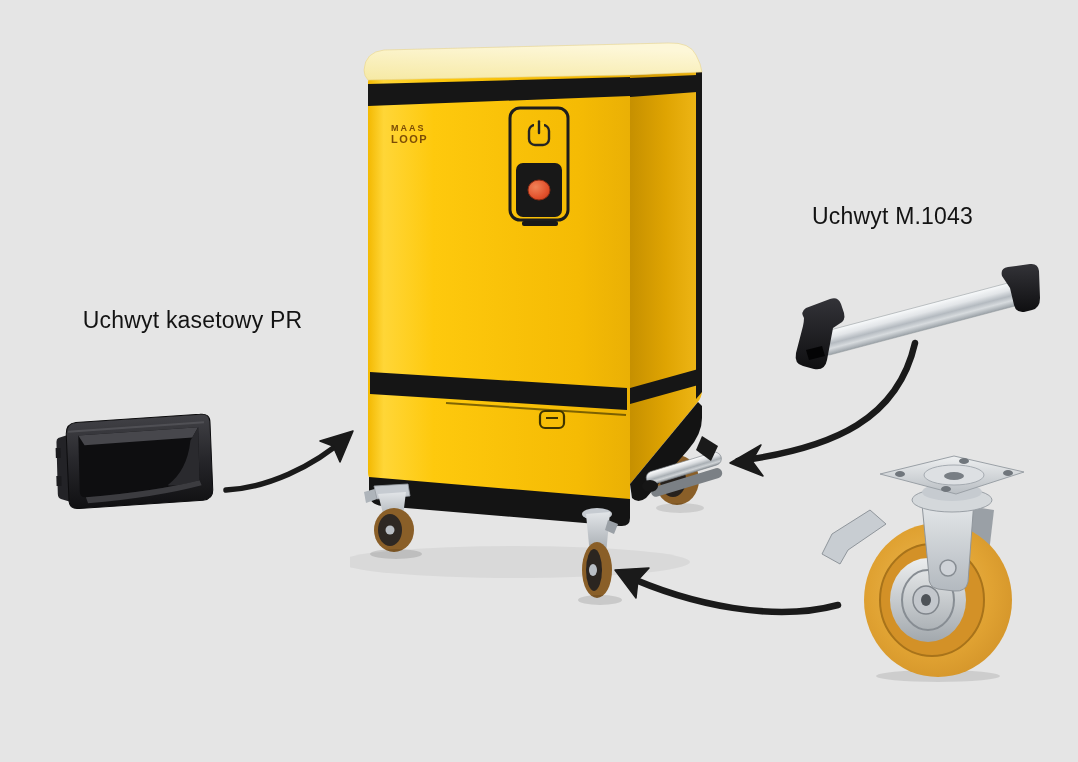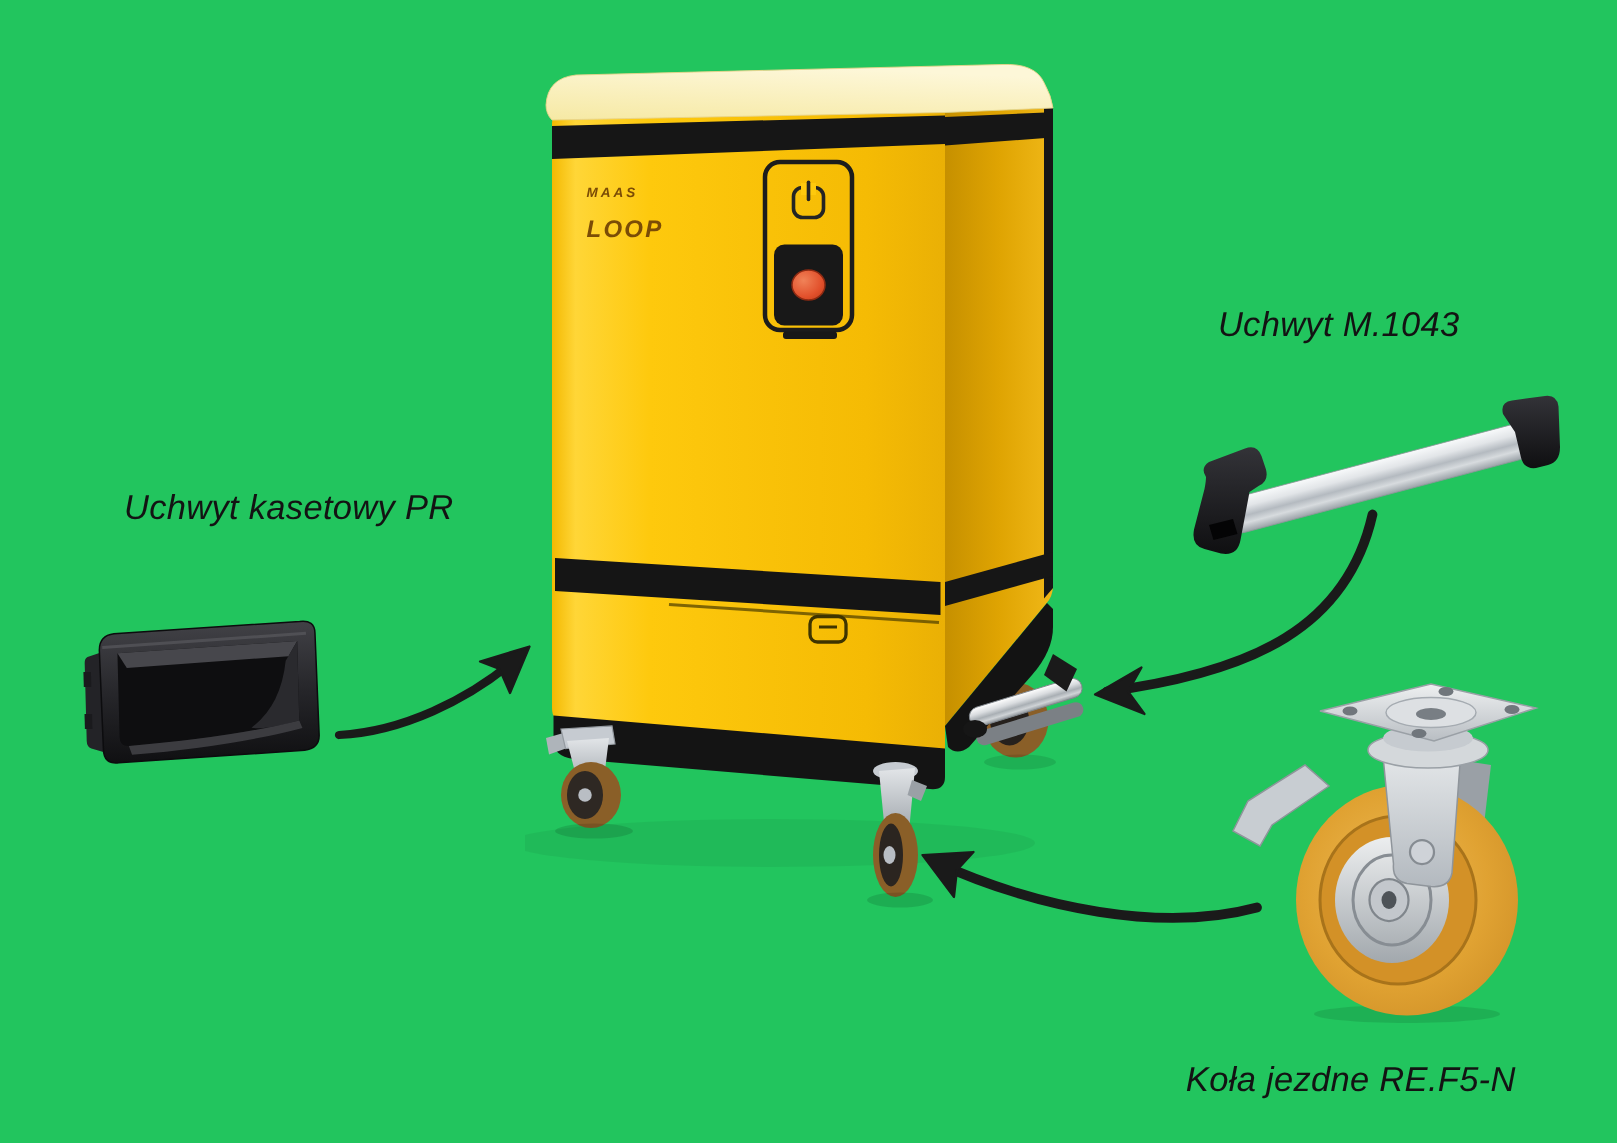--- a/index.html
+++ b/index.html
@@ -1,43 +1,42 @@
 <!DOCTYPE html>
 <html><head>
 <meta charset="utf-8">
 <style>
   html,body{margin:0;padding:0;background:#ffffff;}
   .canvas{
     position:relative;
     width:1078px;height:762px;
-    background:#22c55e;
+    background:#e5e5e5;
     overflow:hidden;
     font-family:"Liberation Sans", sans-serif;
-    font-style:italic;
   }
   .abs{position:absolute;}
   .label{
     position:absolute;
     font-size:23px;
     line-height:44px;
     color:#131313;
     text-align:center;
     letter-spacing:0.2px;
   }
   .brand{
     position:absolute;
     left:391px;top:124px;
     color:#7b4c06;
     font-weight:700;
     line-height:1;
     text-align:left;
     user-select:none;
   }
   .brand .b1{display:block;font-size:9px;letter-spacing:2px;}
-  .brand .b2{display:block;font-size:16px;letter-spacing:1.5px;margin-top:13px;}
+  .brand .b2{display:block;font-size:11px;letter-spacing:1.5px;margin-top:1px;}
   svg{display:block;}
 </style>
 </head>
 <body>
 
 <div class="canvas">
 
   <svg class="abs" style="left:350px;top:22px;" width="385" height="600" viewBox="0 0 385 600">
     <defs>
       <linearGradient id="gFront" x1="0" y1="0" x2="1" y2="0">
@@ -249,21 +248,20 @@
       <path d="M915,343 C898,418 836,448 738,461" stroke-width="6.5"></path>
       <path d="M838,605 C775,622 692,606 622,574" stroke-width="6.5"></path>
     </g>
     <g fill="#1a1a1a" stroke="#1a1a1a" stroke-width="1.5" stroke-linejoin="round">
       <path d="M353,431 L320,441 L333,446 L340,462 Z"></path>
       <path d="M730,463 L761,445 L752,461 L763,476 Z"></path>
       <path d="M615,570 L649,568 L638,580 L636,598 Z"></path>
     </g>
   </svg>
 
-  <div class="label" style="left:25px;top:316px;width:335px;text-align:center;">
+  <div class="label" style="left:25px;top:298px;width:335px;text-align:center;">
     <div>Uchwyt kasetowy PR</div>
   </div>
 
   <div class="label" style="left:740px;top:194px;width:305px;">Uchwyt M.1043</div>
 
-  <div class="label" style="left:728px;top:697px;width:345px;">Koła jezdne RE.F5-N</div>
 
 </div>
 
 </body></html>

